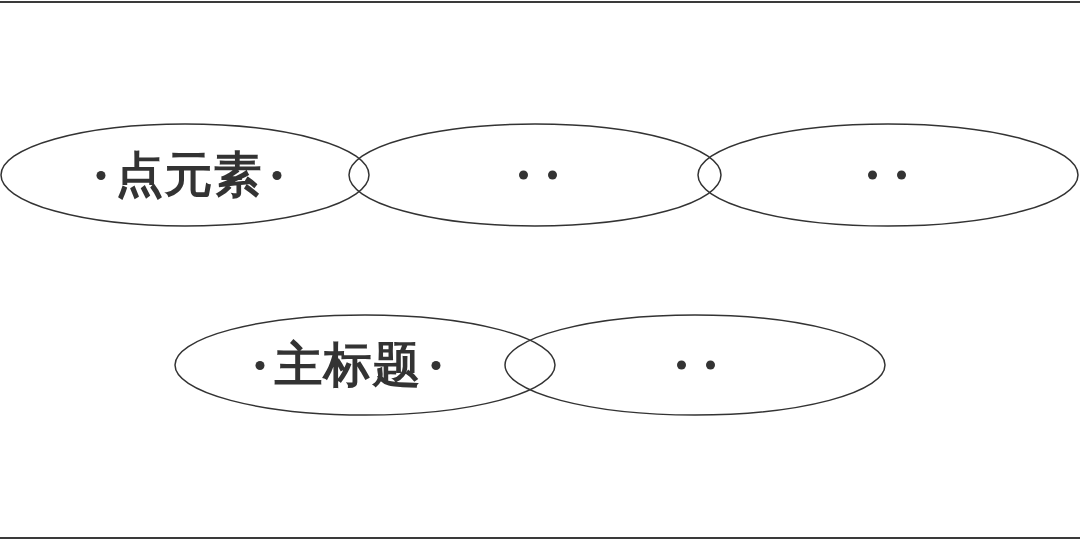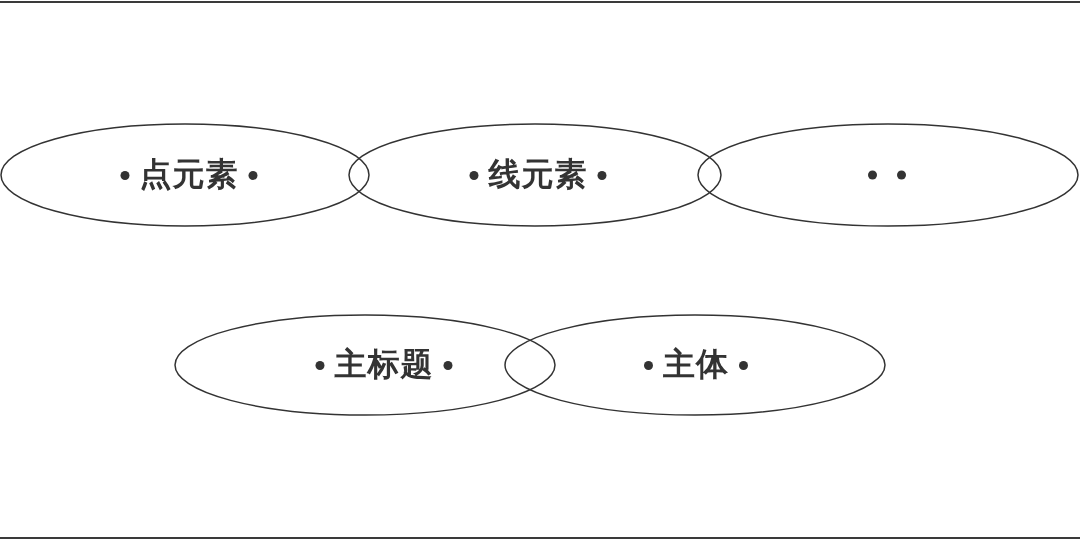--- a/index.html
+++ b/index.html
@@ -2,21 +2,21 @@
 <html><head>
 <meta charset="utf-8">
 <style>
   html, body { margin: 0; padding: 0; background: #ffffff; }
   body { width: 1080px; height: 541px; position: relative; overflow: hidden; font-family: "DejaVu Sans", sans-serif; }
   .rule { position: absolute; left: 0; width: 1080px; height: 2px; background: #3a3a3a; }
   .rule.top { top: 1px; }
   .rule.bottom { top: 537px; }
   svg.diagram { position: absolute; left: 0; top: 0; }
   .label { position: absolute; display: flex; align-items: center; justify-content: center;
-           font-weight: bold; font-size: 32px; color: #333333; white-space: nowrap; transform: translate(-50%, -50%); letter-spacing: 1px; }
+           font-weight: bold; font-size: 48px; color: #333333; white-space: nowrap; transform: translate(-50%, -50%); letter-spacing: 1px; }
   .dot { display: inline-block; width: 9px; height: 9px; border-radius: 50%; background: #333333; margin: 0 10px; }
 </style>
 </head>
 <body>
 
 <div class="rule top"></div>
 
 <svg class="diagram" width="1080" height="541">
   <ellipse cx="185" cy="175" rx="184" ry="51" fill="none" stroke="#333" stroke-width="1.5"></ellipse>
   <ellipse cx="535" cy="175" rx="186" ry="51" fill="none" stroke="#333" stroke-width="1.5"></ellipse>
@@ -26,34 +26,32 @@
 </svg>
 
 <div class="label" style="left:189px; top:175px;">
   <span class="dot"></span>
   <span>点元素</span>
   <span class="dot"></span>
 </div>
 
 <div class="label" style="left:538px; top:175px;">
   <span class="dot"></span>
-  <span>线元素</span>
   <span class="dot"></span>
 </div>
 
 <div class="label" style="left:887px; top:175px;">
   <span class="dot"></span>
   <span class="dot"></span>
 </div>
 
-<div class="label" style="left:384px; top:365px;">
+<div class="label" style="left:348px; top:365px;">
   <span class="dot"></span>
   <span>主标题</span>
   <span class="dot"></span>
 </div>
 
 <div class="label" style="left:696px; top:365px;">
   <span class="dot"></span>
-  <span>主体</span>
   <span class="dot"></span>
 </div>
 
 <div class="rule bottom"></div>
 
 </body></html>

